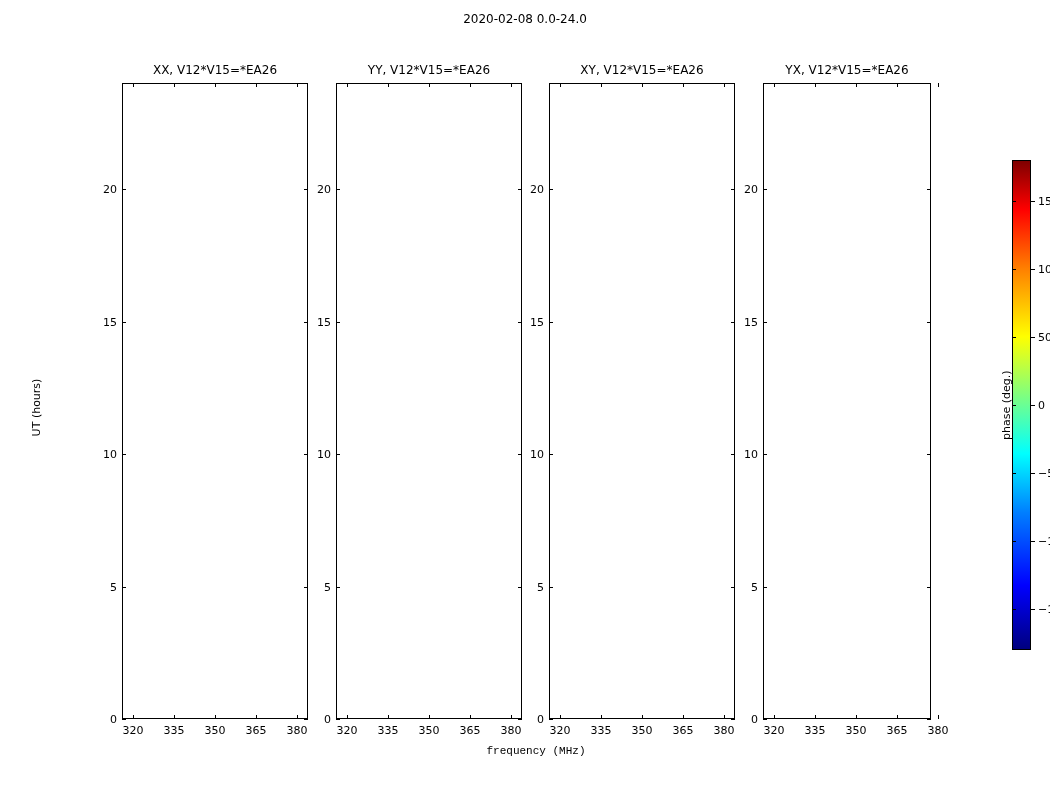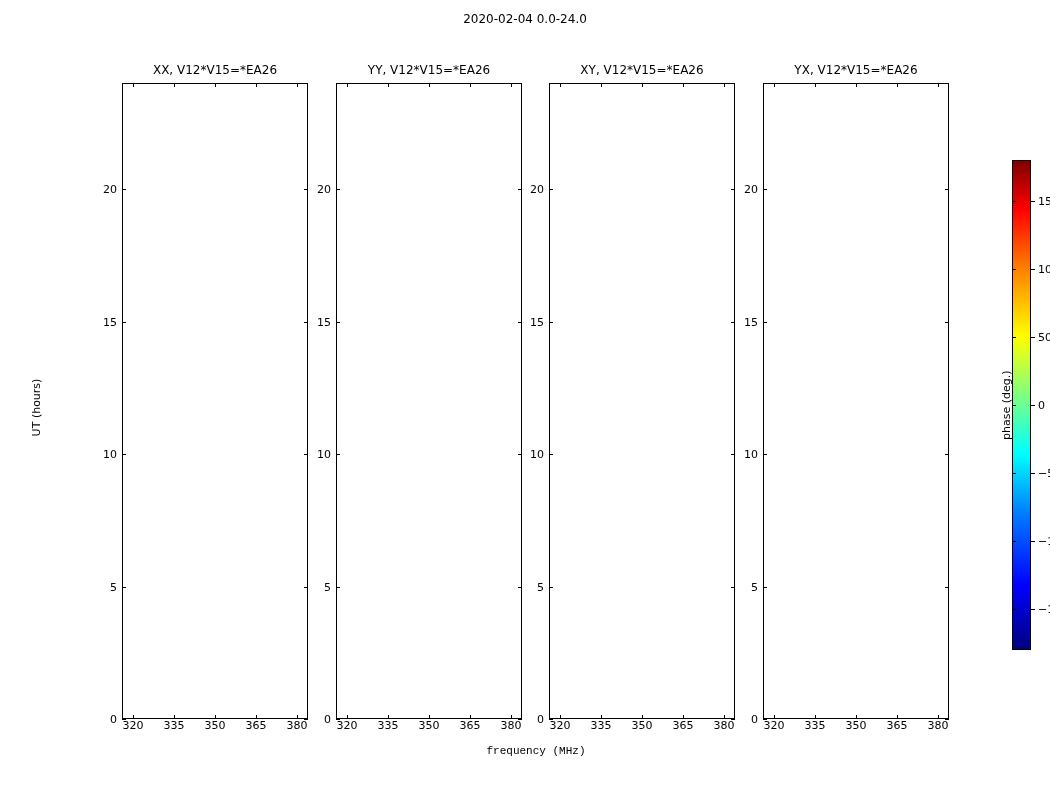--- a/index.html
+++ b/index.html
@@ -85,20 +85,21 @@
   .xtick-t {
     position: absolute;
     top: 0;
     width: 1px;
     height: 4px;
     background: #000;
   }
   .xlabel-txt {
     position: absolute;
     top: 100%;
+    margin-top: 5px;
     transform: translateX(-50%);
     font-size: 11px;
     white-space: nowrap;
   }
   .axis-name-y {
     position: absolute;
     font-size: 11px;
     transform-origin: 50% 50%;
     transform: rotate(-90deg);
     white-space: nowrap;
@@ -164,21 +165,21 @@
     font-size: 11px;
     white-space: nowrap;
     transform-origin: 0 0;
   }
 </style>
 </head>
 <body>
 
 <div id="figure">
 
-  <div class="suptitle">2020-02-04 0.0-24.0</div>
+  <div class="suptitle">2020-02-08 0.0-24.0</div>
 
   <div class="panel" id="panel-0" style="left:122px; width:186px;">
     <div class="axes-frame"></div>
     <div class="panel-title">XX, V12*V15=*EA26</div>
     <div class="axis-name-y" style="left:-86px; top:318px; width:120px; text-align:center; margin-left:-60px;">UT (hours)</div>
   <div class="ytick" style="top: 636px;"></div>
       <div class="ytick-r" style="top: 636px;"></div>
       <div class="ylabel-txt" style="top: 636px;">0</div>
       <div class="ytick" style="top: 503.5px;"></div>
       <div class="ytick-r" style="top: 503.5px;"></div>
@@ -272,21 +273,21 @@
       <div class="xtick-t" style="left: 93px;"></div>
       <div class="xlabel-txt" style="left: 93px;">350</div>
       <div class="xtick" style="left: 134.029px;"></div>
       <div class="xtick-t" style="left: 134.029px;"></div>
       <div class="xlabel-txt" style="left: 134.029px;">365</div>
       <div class="xtick" style="left: 175.059px;"></div>
       <div class="xtick-t" style="left: 175.059px;"></div>
       <div class="xlabel-txt" style="left: 175.059px;">380</div>
     </div>
 
-  <div class="panel" id="panel-3" style="left:763px; width:186px;">
+  <div class="panel" id="panel-3" style="left:763px; width:168px;">
     <div class="axes-frame"></div>
     <div class="panel-title">YX, V12*V15=*EA26</div>
   <div class="ytick" style="top: 636px;"></div>
       <div class="ytick-r" style="top: 636px;"></div>
       <div class="ylabel-txt" style="top: 636px;">0</div>
       <div class="ytick" style="top: 503.5px;"></div>
       <div class="ytick-r" style="top: 503.5px;"></div>
       <div class="ylabel-txt" style="top: 503.5px;">5</div>
       <div class="ytick" style="top: 371px;"></div>
       <div class="ytick-r" style="top: 371px;"></div>

